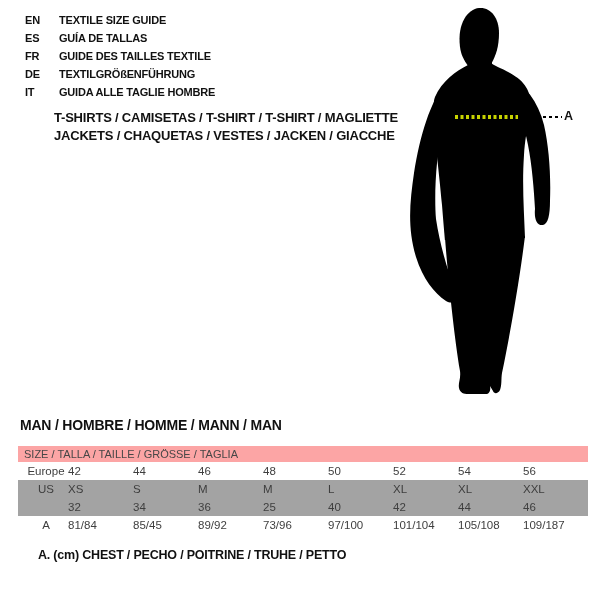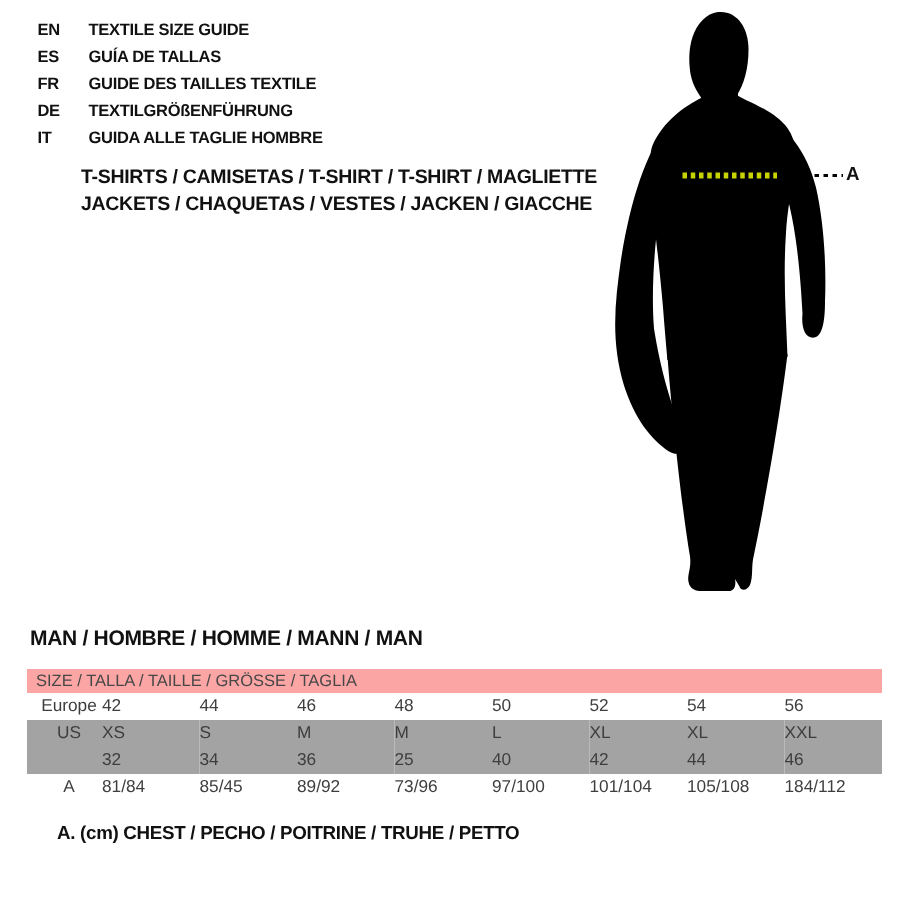--- a/index.html
+++ b/index.html
@@ -129,20 +129,20 @@
     </tr>
     <tr>
       <td class="row-label">A</td>
       <td>81/84</td>
       <td>85/45</td>
       <td>89/92</td>
       <td>73/96</td>
       <td>97/100</td>
       <td>101/104</td>
       <td>105/108</td>
-      <td>184/112</td>
+      <td>109/187</td>
     </tr>
   </tbody>
     </table>
 
   <div class="footnote">A. (cm) CHEST / PECHO / POITRINE / TRUHE / PETTO</div>
 
 </div>
 
 </body></html>

